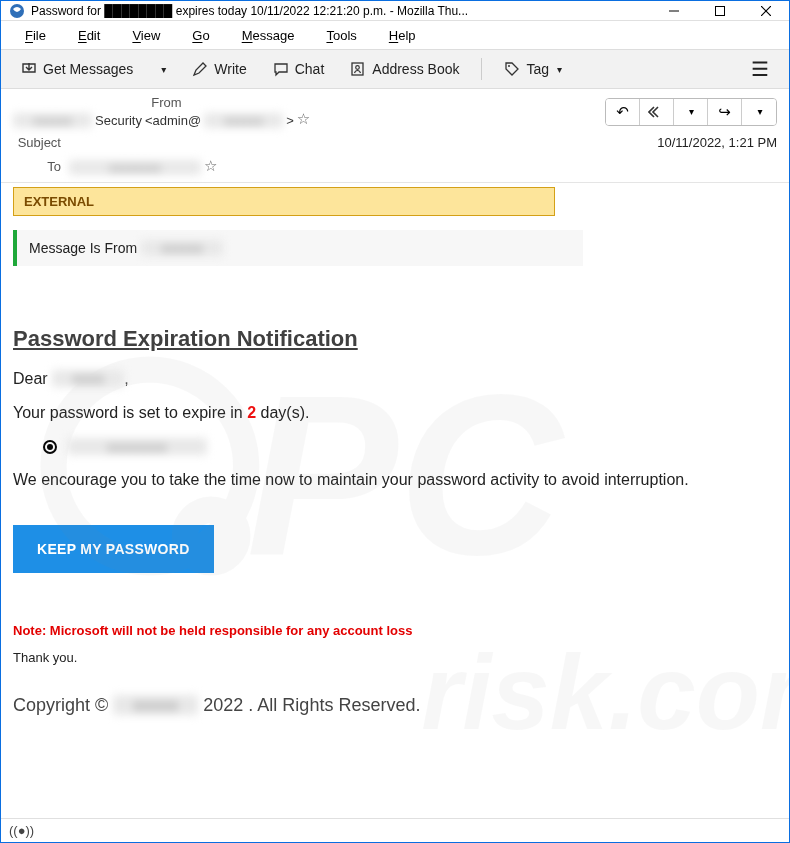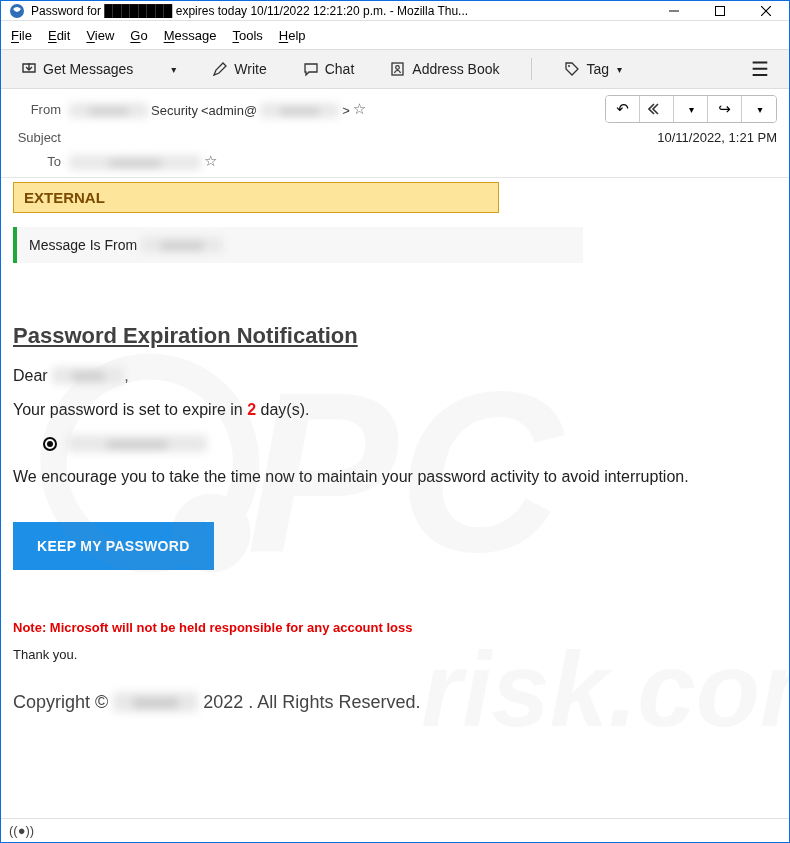--- a/index.html
+++ b/index.html
@@ -26,36 +26,36 @@
     width: 16px; height: 16px; margin-right: 6px;
   }
   .titlebar .title { flex: 1; font-size: 12px; color: #000; white-space: nowrap; overflow: hidden; text-overflow: ellipsis; }
   .win-controls { display: flex; }
   .win-btn { width: 46px; height: 32px; display: flex; align-items: center; justify-content: center; font-size: 14px; color: #000; }
   
   .menubar {
     height: 28px;
     display: flex;
     align-items: center;
-    padding: 0 10px;
-    gap: 16px;
+    padding: 0 24px;
+    gap: 32px;
     font-size: 13px;
   }
   .menubar span { cursor: default; }
   .menubar .u { text-decoration: underline; text-underline-offset: 2px; }
   
   .toolbar {
     height: 40px;
     background: #f2f2f2;
     border-top: 1px solid #ddd;
     border-bottom: 1px solid #ddd;
     display: flex;
     align-items: center;
     padding: 0 10px;
-    gap: 16px;
+    gap: 6px;
   }
   .tbtn {
     display: flex; align-items: center;
     padding: 5px 10px; gap: 6px;
     font-size: 14px; color: #222;
     border-radius: 3px;
   }
   .tsep { width: 1px; height: 22px; background: #ccc; margin: 0 6px; }
   .chev { font-size: 10px; margin-left: 2px; }
   .hamburger { margin-left: auto; font-size: 20px; }
@@ -85,23 +85,23 @@
     overflow: auto;
     position: relative;
     font-size: 15px;
     color: #222;
   }
   .ext-banner {
     border: 1px solid #d4a017;
     background: #fde59b;
     color: #7a4b00;
     font-weight: 700;
-    font-size: 15px;
+    font-size: 13px;
     padding: 6px 10px;
-    width: 486px;
+    width: 542px;
     margin-bottom: 14px;
   }
   .from-bar {
     border-left: 4px solid #1fa83a;
     background: #f7f7f7;
     padding: 10px 12px;
     font-size: 14px;
     width: 570px;
     margin-bottom: 20px;
   }
@@ -227,21 +227,21 @@
         </svg>
       </span>
     <span>Tag</span>
     <span class="chev">▾</span>
   </div>
   <div class="tbtn hamburger">☰</div>
 </div>
 
 <div class="msgheader">
   <div class="hdr-row hdr-top">
-    <div style="display:flex;align-items:center;">
+    <div style="display:flex;align-items:center;flex-direction:column;">
       <div class="hdr-label">From</div>
       <div class="hdr-val">
         <span class="blur sm">xxxxxx</span>
         <span>Security</span>
         <span>&lt;admin@</span>
           <span class="blur sm">xxxxxx</span>
           <span>&gt;</span>
         <span class="star">☆</span>
       </div>
     </div>

